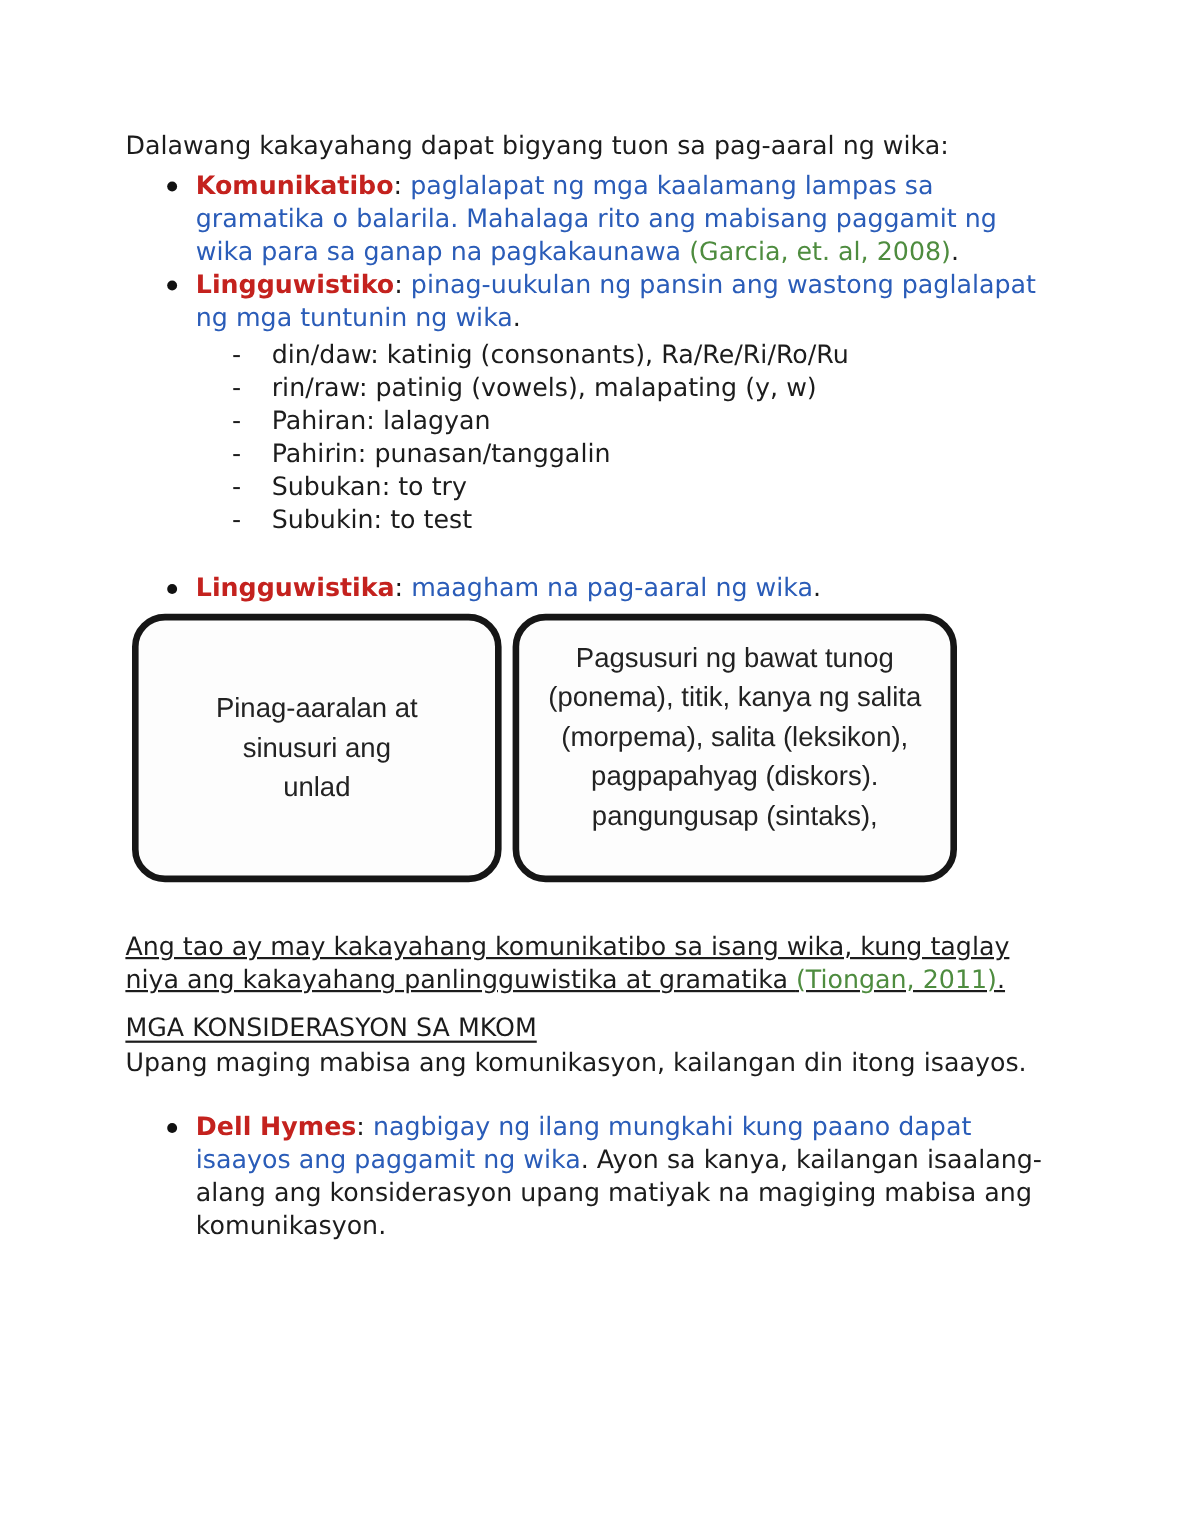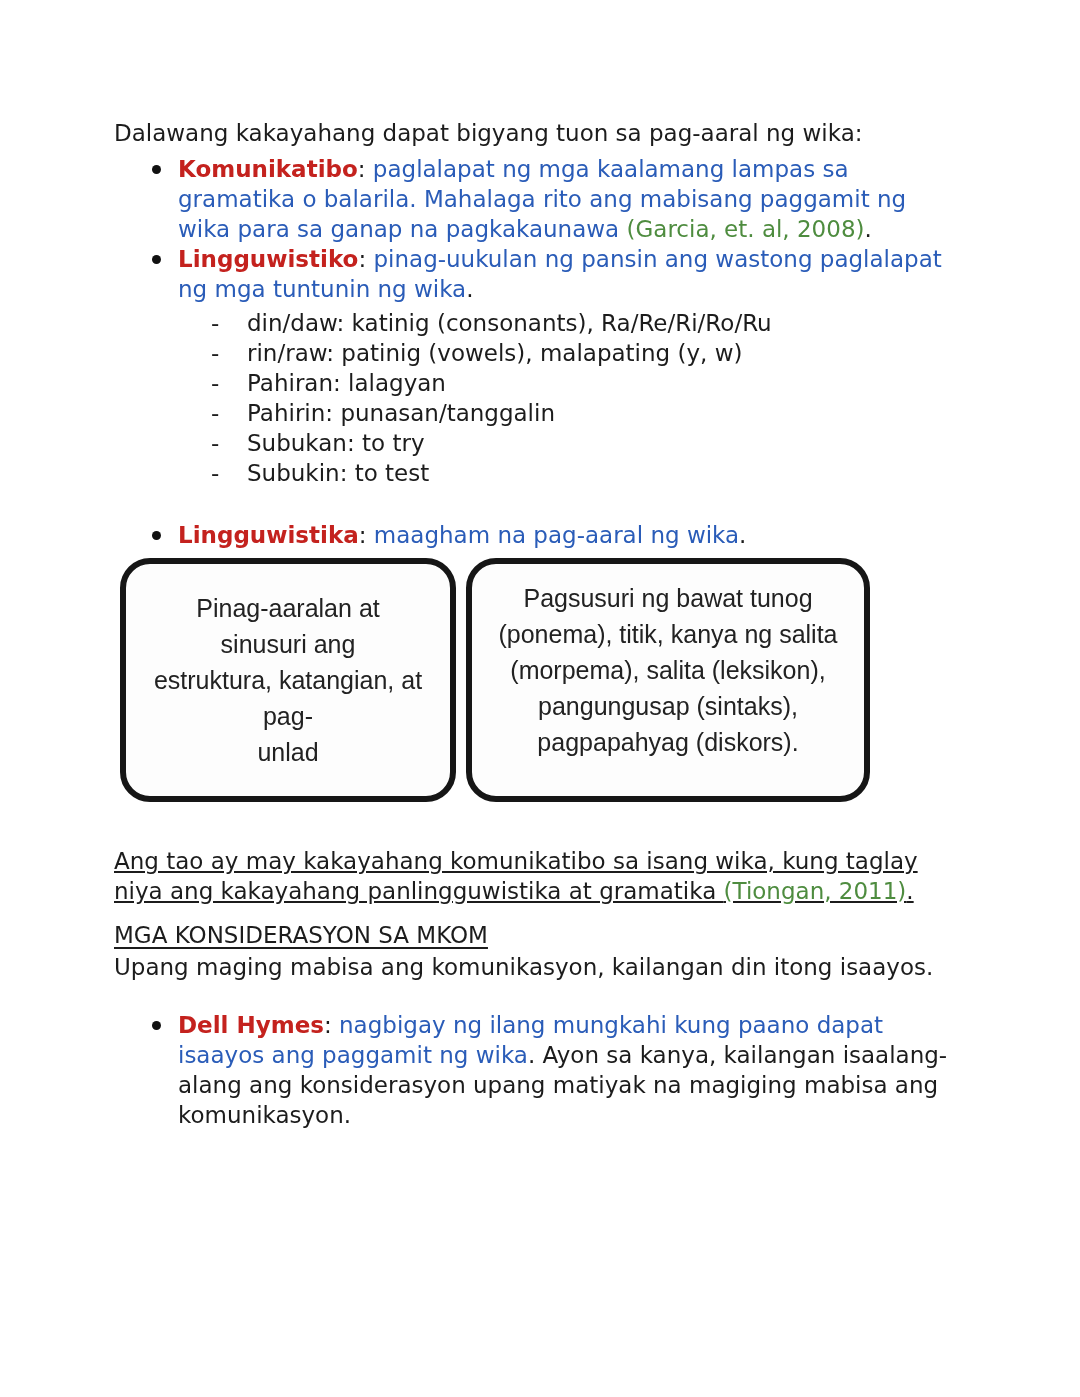--- a/index.html
+++ b/index.html
@@ -128,29 +128,28 @@
   </div>
 
   <div class="bullet-row mt32">
     <span class="bullet-dot"></span>
     <p class="bullet-text"><span class="t-red">Lingguwistika</span><span class="t-black">: </span><span class="t-blue">maagham na pag-aaral ng wika</span><span class="t-black">.</span></p>
   </div>
 
   <div class="boxes-row">
     <div class="infobox left-box">
       <div>Pinag-aaralan at sinusuri ang</div>
-      <div>estruktura, katangian, at pag-</div>
       <div>unlad</div>
     </div>
     <div class="infobox right-box">
       <div>Pagsusuri ng bawat tunog</div>
       <div>(ponema), titik, kanya ng salita</div>
       <div>(morpema), salita (leksikon),</div>
+      <div>pagpapahyag (diskors).</div>
       <div>pangungusap (sintaks),</div>
-      <div>pagpapahyag (diskors).</div>
     </div>
   </div>
 
   <p class="para"><span class="t-black">Ang tao ay may kakayahang komunikatibo sa isang wika, kung taglay niya ang kakayahang panlingguwistika at gramatika </span><span class="t-green">(Tiongan, 2011)</span><span class="t-black">.</span></p>
 
   <p class="section-heading">MGA KONSIDERASYON SA MKOM</p>
   <p class="section-body">Upang maging mabisa ang komunikasyon, kailangan din itong isaayos.</p>
 
   <div class="bullet-row hymes-row">
     <span class="bullet-dot"></span>

